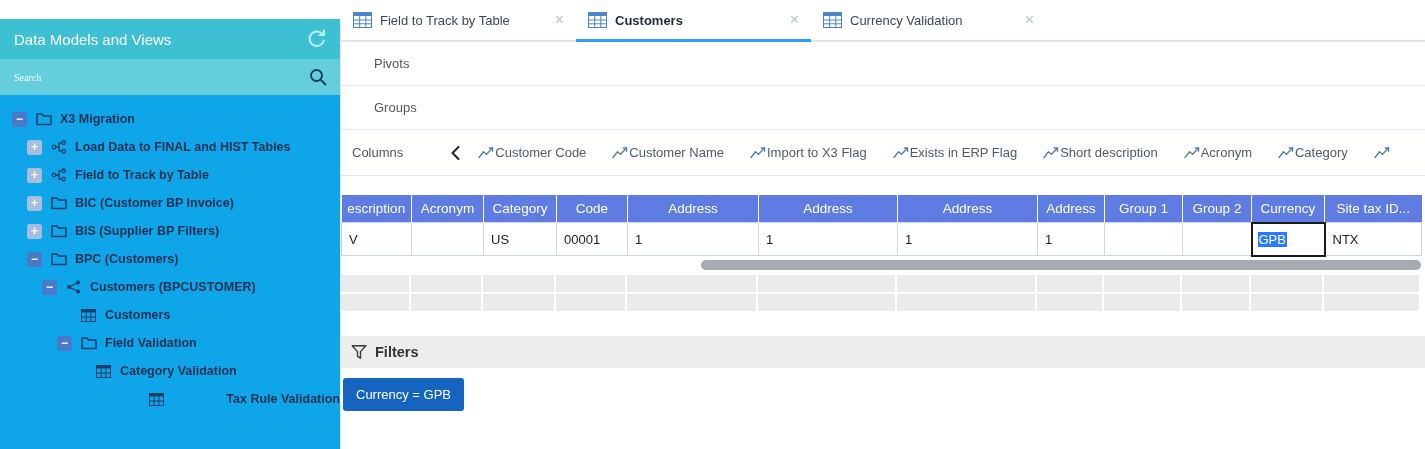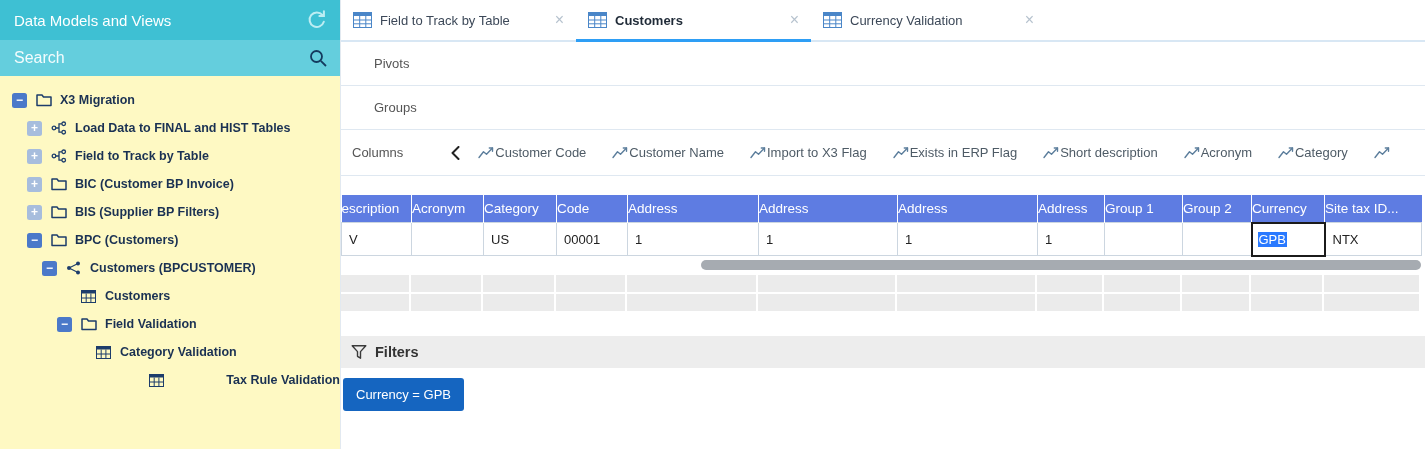--- a/index.html
+++ b/index.html
@@ -1,27 +1,27 @@
 <!DOCTYPE html>
 <html><head>
 <meta charset="utf-8">
 <style>
   * { margin:0; padding:0; box-sizing:border-box; }
   html,body { width:1425px; height:449px; overflow:hidden; background:#fff;
               font-family:"Liberation Sans", sans-serif; }
   .app { display:flex; width:1425px; height:449px; }
 
   
-  .sidebar { flex:0 0 341px; width:341px; background:#fef9c3; border-right:1px solid #e2e9f0; overflow:hidden; }
+  .sidebar { flex:0 0 341px; width:341px; background:#0ea5e9; border-right:1px solid #e2e9f0; overflow:hidden;margin-top:19px; }
   .sidebar-header { height:40px; background:#3ec0d3; color:#fff; display:flex; align-items:center;
                     justify-content:space-between; padding:0 12px 0 14px; font-size:15px; }
   .refresh-btn { display:flex; cursor:pointer; }
   .search-bar { height:36px; background:#64cedd; display:flex; align-items:center; padding:0 12px 0 14px; }
-  .search-input { flex:1; background:transparent; border:none; outline:none; color:#fff; font-size:16px;
-                  font-family:Liberation Sans, sans-serif; }
+  .search-input { flex:1; background:transparent; border:none; outline:none; color:#fff; font-size:10px;
+                  font-family:Liberation Serif, serif; }
   .search-input::placeholder { color:#f4fcfd; opacity:1; }
   .search-icon { display:flex; cursor:pointer; }
   .tree { padding-top:10px; white-space:nowrap; }
   .tree-item { height:28px; display:flex; align-items:center; cursor:pointer; }
   .toggle { flex:0 0 15px; width:15px; height:15px; border-radius:2.5px; color:#fff; font-size:12px;
             line-height:14px; text-align:center; margin-right:9px; font-weight:700; }
   .toggle.minus { background:#4b79c9; }
   .toggle.plus  { background:#a7bddd; }
   .toggle-spacer { flex:0 0 15px; width:15px; margin-right:9px; }
   .tree-icon { width:17px; margin-right:7px; display:flex; }
@@ -47,21 +47,21 @@
   .chip { flex:0 0 auto; display:flex; align-items:center; color:#4e5b66; font-size:13px; cursor:pointer; }
   .chip-icon { display:flex; }
 
   .table-zone { margin-top:18px; }
   table.pivot { border-collapse:collapse; table-layout:fixed; width:1080px; }
   .pivot th, .pivot td { overflow:hidden; white-space:nowrap; }
   .group-row th { background:#2b7bba; color:#fff; height:27px; font-weight:400; font-size:13.5px;
                   border-left:2px solid #fff; text-align:center; }
   .group-row th:first-child { border-left:none; }
   .col-row th { background:#5e7ce2; color:#fff; height:28px; font-weight:400; font-size:13.5px;
-                border-left:1px solid #fff; border-top:1px solid #fff; text-align:left; }
+                border-left:1px solid #fff; border-top:1px solid #fff; text-align:center; }
   .col-row th:first-child { border-left:none; }
   .data-row td { background:#fff; height:33px; font-size:13px; color:#222;
                  border:1px solid #ccd6e0; padding:0 7px; }
   td.selected { border:2px solid #1b1b1b; padding:0 5px; }
   td.selected .sel-text { background:#2979ff; color:#fff; padding:0 1px; }
 
   .scroll-strip { position:relative; width:1080px; height:16px; }
   .scrollbar { position:absolute; left:360px; right:0; top:3px; height:10px; background:#a6abb1; border-radius:5px; cursor:pointer; }
   .filler-rows { width:1080px; margin-top:2px; }
   .filler-row { display:flex; gap:2px; margin-bottom:2px; }

